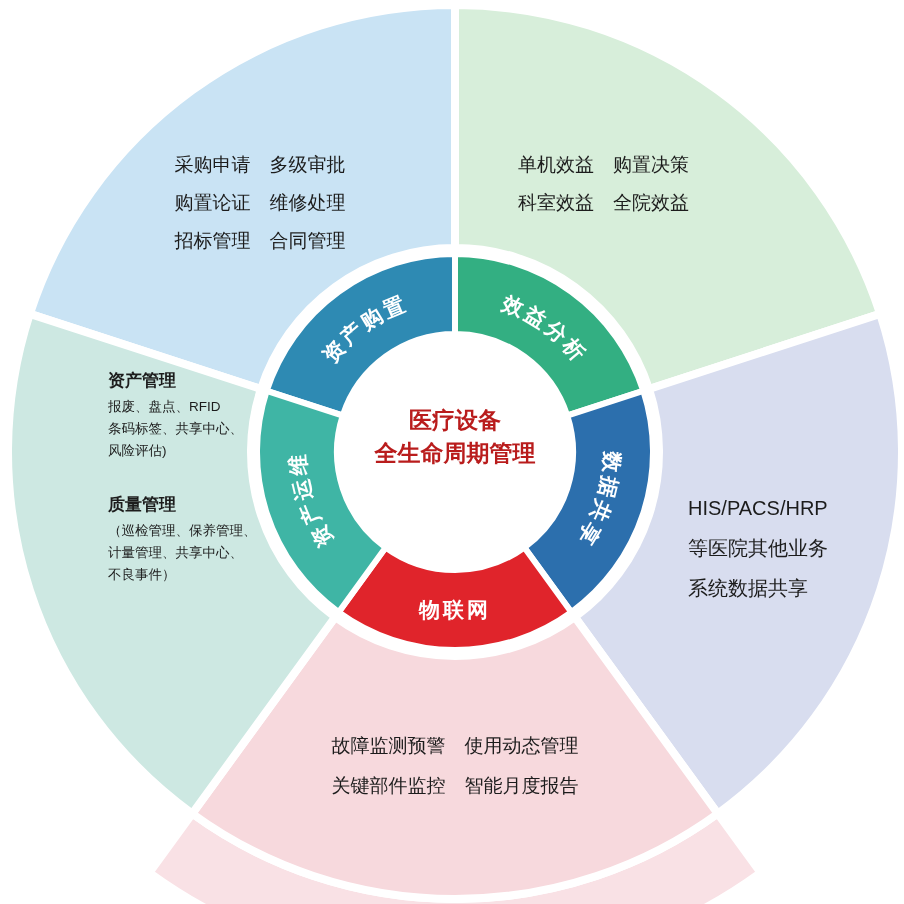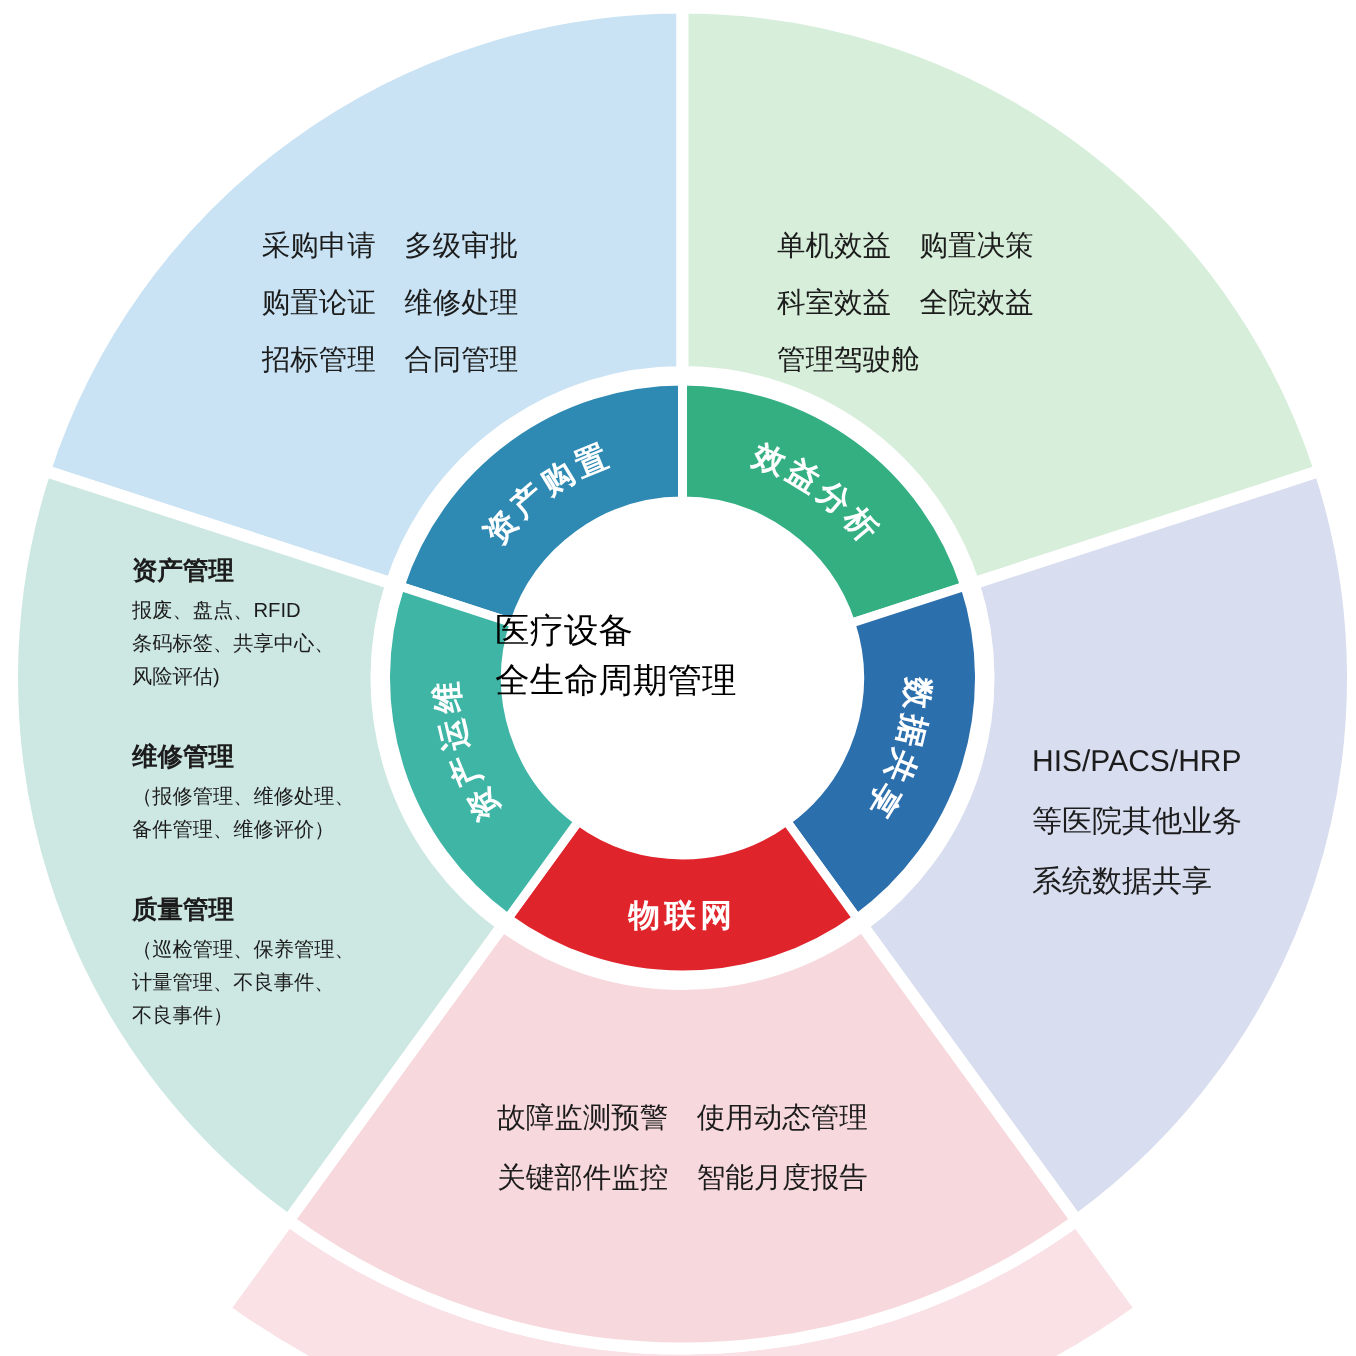--- a/index.html
+++ b/index.html
@@ -1,30 +1,30 @@
 <!DOCTYPE html>
 <html><head>
 <meta charset="utf-8">
 <style>
   html,body{margin:0;padding:0;background:#ffffff;}
   .stage{position:relative;width:904px;height:904px;overflow:hidden;
          font-family:"Liberation Sans","DejaVu Sans",sans-serif;background:#fff;}
   .stage svg{position:absolute;left:0;top:0;}
-  .center-title{position:absolute;left:330px;top:404px;width:250px;text-align:left;
-                font-weight:normal;font-size:23px;line-height:33px;color:#000000;}
+  .center-title{position:absolute;left:330px;top:404px;width:250px;text-align:center;
+                font-weight:bold;font-size:23px;line-height:33px;color:#b91c1c;}
   .tblock{position:absolute;color:#1c1c1c;}
   .tline{font-size:19px;line-height:38px;white-space:nowrap;}
   .tb-purchase{left:140px;top:146px;width:240px;text-align:center;}
   .tb-benefit{left:518px;top:146px;width:270px;text-align:left;}
   .tb-data{left:688px;top:488px;width:220px;text-align:left;}
   .tb-data .tline{font-size:20px;line-height:40px;}
   .tb-iot{left:255px;top:726px;width:400px;text-align:center;}
   .tb-iot .tline{line-height:40px;}
   .tb-ops{left:88px;top:368px;width:210px;text-align:left;}
-  .opsgroup{margin-bottom:30px;}
+  .opsgroup{margin-bottom:30px;margin-left:20px;}
   .ghead{font-size:17px;font-weight:bold;line-height:26px;margin-bottom:2px;}
   .gline{font-size:13.5px;line-height:22px;white-space:nowrap;}
   .ringlab{font-weight:bold;font-size:21px;fill:#ffffff;letter-spacing:3px;}
 </style>
 </head>
 <body>
 
 <div class="stage">
 
   <svg id="wheel-svg" width="904" height="904" viewBox="0 0 904 904">
@@ -60,21 +60,20 @@
 
   <div class="tblock tb-purchase">
     <div class="tline">采购申请　多级审批</div>
     <div class="tline">购置论证　维修处理</div>
     <div class="tline">招标管理　合同管理</div>
   </div>
 
   <div class="tblock tb-benefit">
     <div class="tline">单机效益　购置决策</div>
     <div class="tline">科室效益　全院效益</div>
-    <div class="tline">管理驾驶舱</div>
   </div>
 
   <div class="tblock tb-data">
     <div class="tline">HIS/PACS/HRP</div>
     <div class="tline">等医院其他业务</div>
     <div class="tline">系统数据共享</div>
   </div>
 
   <div class="tblock tb-iot">
     <div class="tline">故障监测预警　使用动态管理</div>
@@ -82,25 +81,20 @@
   </div>
 
   <div class="tblock tb-ops">
     <div class="opsgroup">
       <div class="ghead">资产管理</div>
       <div class="gline">报废、盘点、RFID</div>
       <div class="gline">条码标签、共享中心、</div>
       <div class="gline">风险评估)</div>
     </div>
     <div class="opsgroup">
-      <div class="ghead">维修管理</div>
-      <div class="gline">（报修管理、维修处理、</div>
-      <div class="gline">备件管理、维修评价）</div>
-    </div>
-    <div class="opsgroup">
       <div class="ghead">质量管理</div>
       <div class="gline">（巡检管理、保养管理、</div>
-      <div class="gline">计量管理、不良事件、</div>
+      <div class="gline">计量管理、共享中心、</div>
       <div class="gline">不良事件）</div>
     </div>
   </div>
 
 </div>
 
 </body></html>

